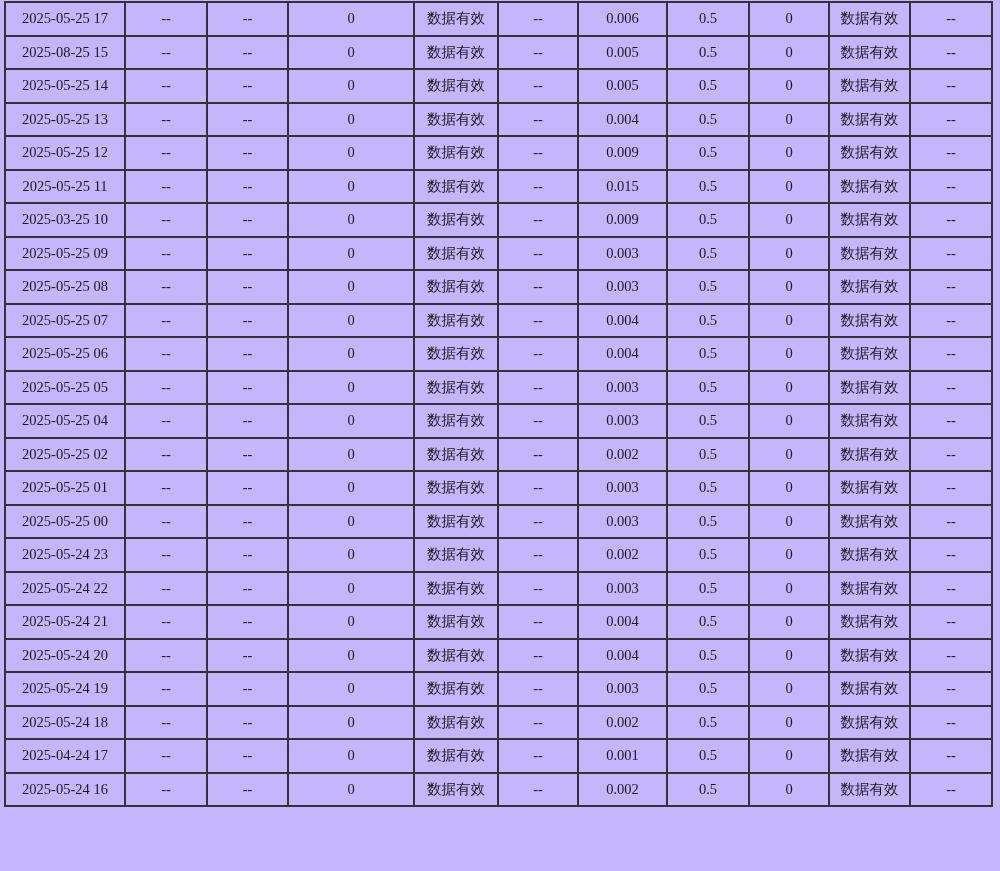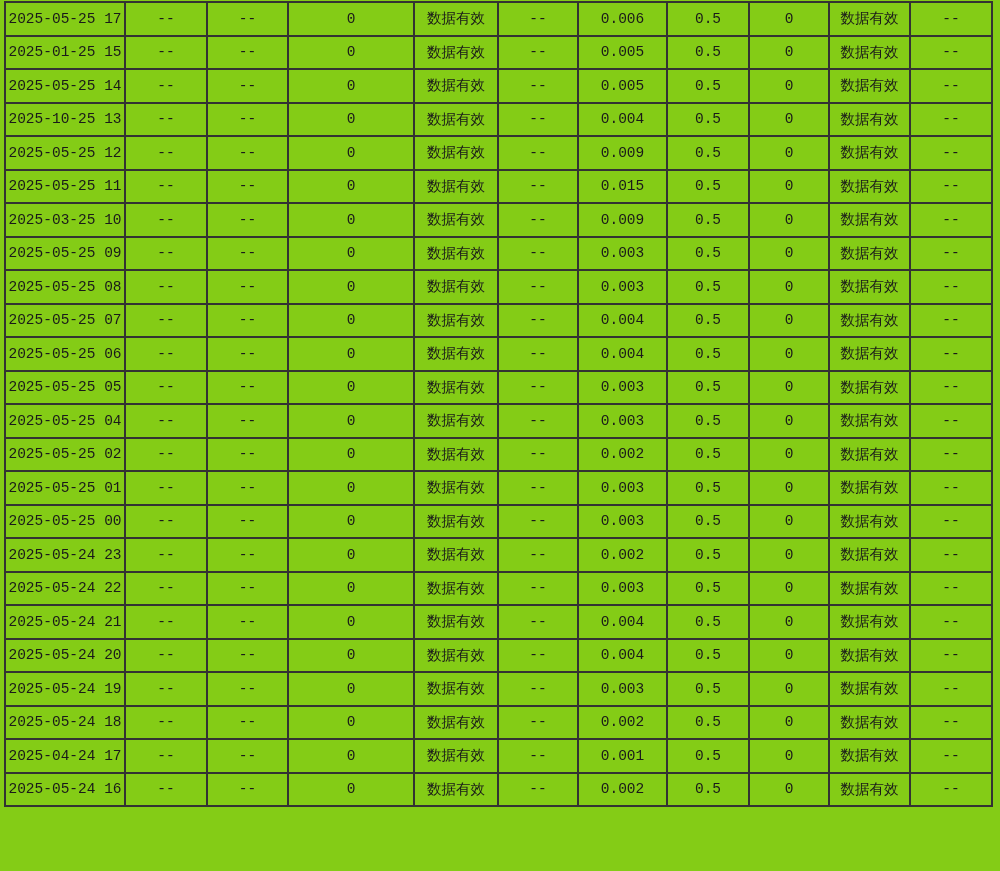--- a/index.html
+++ b/index.html
@@ -5,22 +5,22 @@
   html, body {
     margin: 0;
     padding: 0;
     background: #ffffff;
   }
   .page {
     position: relative;
     width: 1000px;
     height: 871px;
     overflow: hidden;
-    background: #84cc16;
-    font-family: Liberation Mono, monospace;
+    background: #c4b5fd;
+    font-family: Liberation Serif, serif;
   }
   table.data-table {
     position: absolute;
     left: 4px;
     top: 1px;
     width: 987px;
     border-collapse: collapse;
     table-layout: fixed;
   }
   table.data-table td {
@@ -73,21 +73,21 @@
           <td>0</td>
           <td>数据有效</td>
           <td>--</td>
           <td>0.006</td>
           <td>0.5</td>
           <td>0</td>
           <td>数据有效</td>
           <td>--</td>
         </tr>
         <tr>
-          <td>2025-01-25 15</td>
+          <td>2025-08-25 15</td>
           <td>--</td>
           <td>--</td>
           <td>0</td>
           <td>数据有效</td>
           <td>--</td>
           <td>0.005</td>
           <td>0.5</td>
           <td>0</td>
           <td>数据有效</td>
           <td>--</td>
@@ -99,21 +99,21 @@
           <td>0</td>
           <td>数据有效</td>
           <td>--</td>
           <td>0.005</td>
           <td>0.5</td>
           <td>0</td>
           <td>数据有效</td>
           <td>--</td>
         </tr>
         <tr>
-          <td>2025-10-25 13</td>
+          <td>2025-05-25 13</td>
           <td>--</td>
           <td>--</td>
           <td>0</td>
           <td>数据有效</td>
           <td>--</td>
           <td>0.004</td>
           <td>0.5</td>
           <td>0</td>
           <td>数据有效</td>
           <td>--</td>

